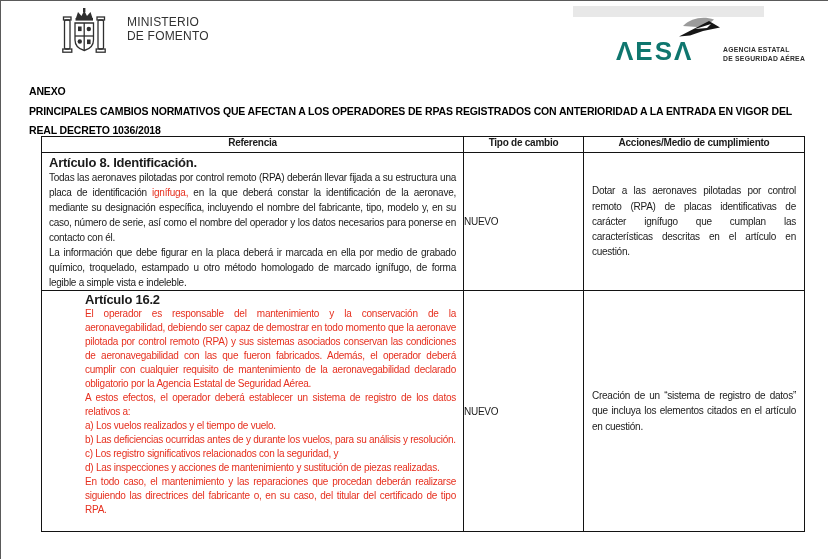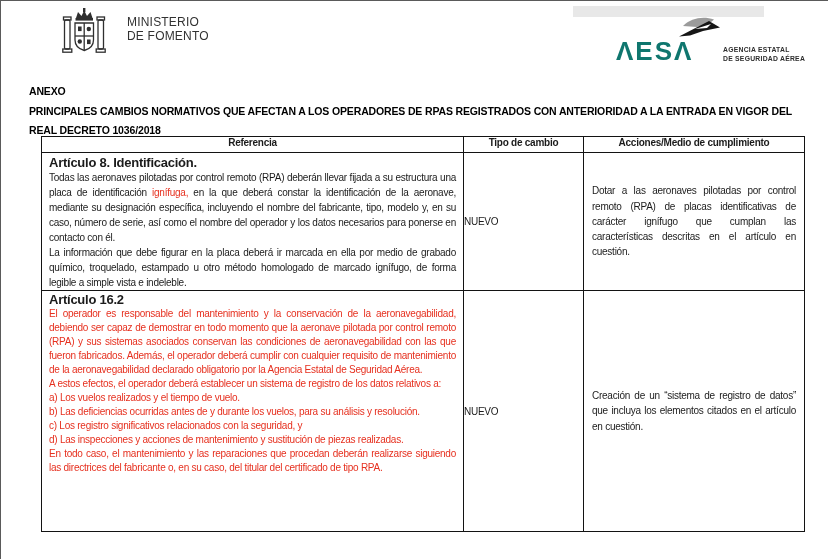--- a/index.html
+++ b/index.html
@@ -52,21 +52,21 @@
   table.changes th, table.changes td {
     border:1.5px solid #131313; padding:0; vertical-align:top;
     font-size:10px; letter-spacing:-0.25px;
   }
   th.hdr {
     height:15px; font-size:10.5px; font-weight:bold; text-align:center;
     vertical-align:middle; letter-spacing:-0.1px; padding:1px 2px;
   }
   .ref-cell .clip { overflow:hidden; padding:2px 7px 0 7px; }
   .clip.h1 { height:135px; }
-  .clip.h2 { height:238px; }
+  .clip.h2 { height:238px;margin-left:36px; }
   .cell-title { font-weight:bold; font-size:13px; }
   p.just { margin:0; text-align:justify; }
   .row1 p.just, .row1 .cell-title { line-height:15px; }
   .row2 p.just, .row2 .cell-title { line-height:14px; }
   .red { color:var(--red, #e6301f); }
   td.type-cell { text-align:center; vertical-align:middle; }
   td.type-cell .vcenter { display:flex; align-items:center; }
   td.type-cell .vcenter.h1 { height:137px; }
   td.type-cell .vcenter.h2 { height:240px; }
   td.action-cell { vertical-align:middle; }

